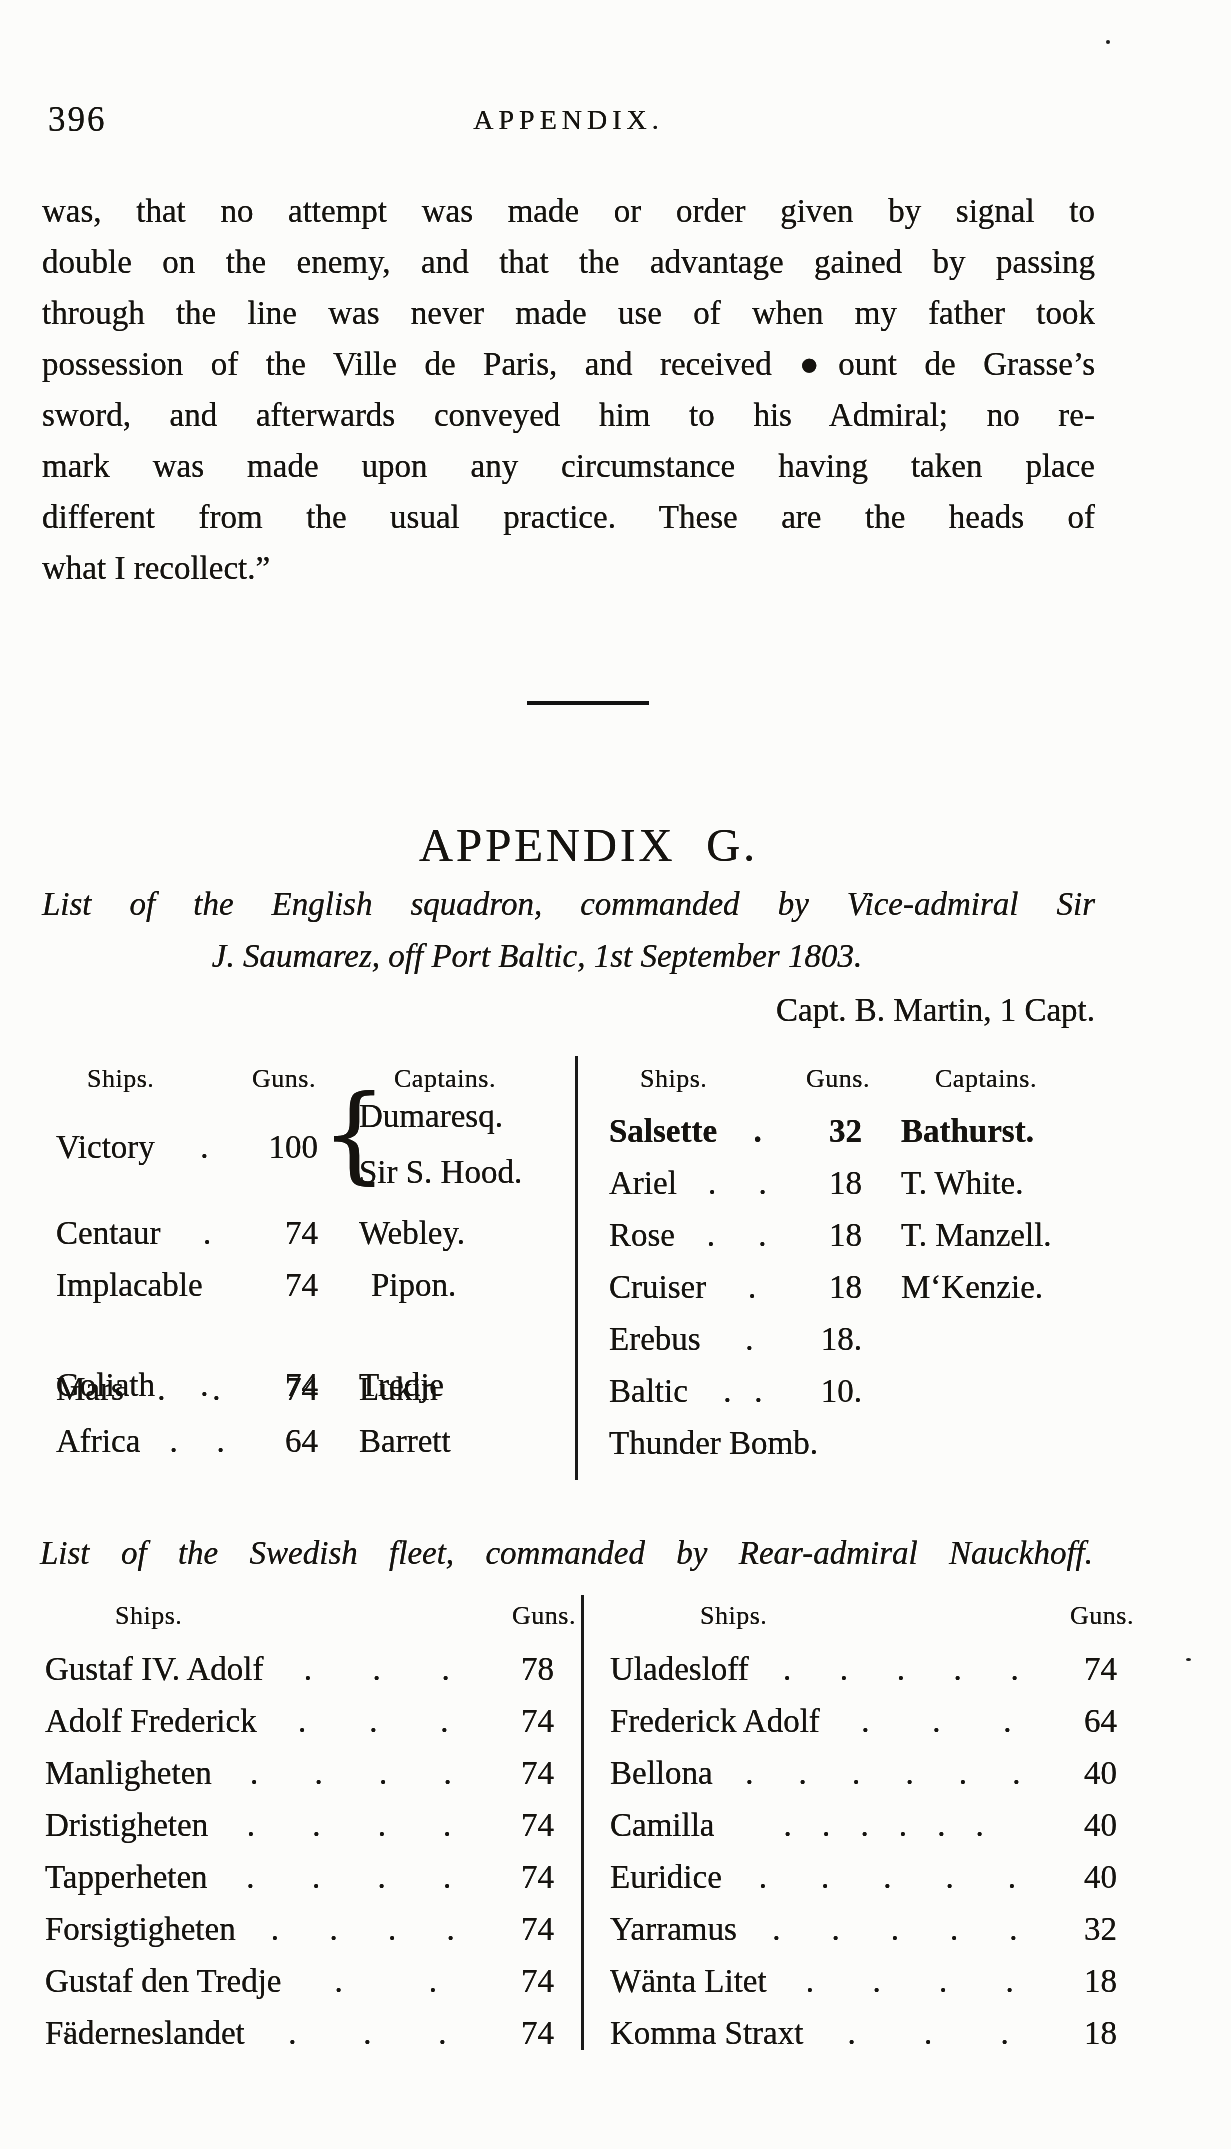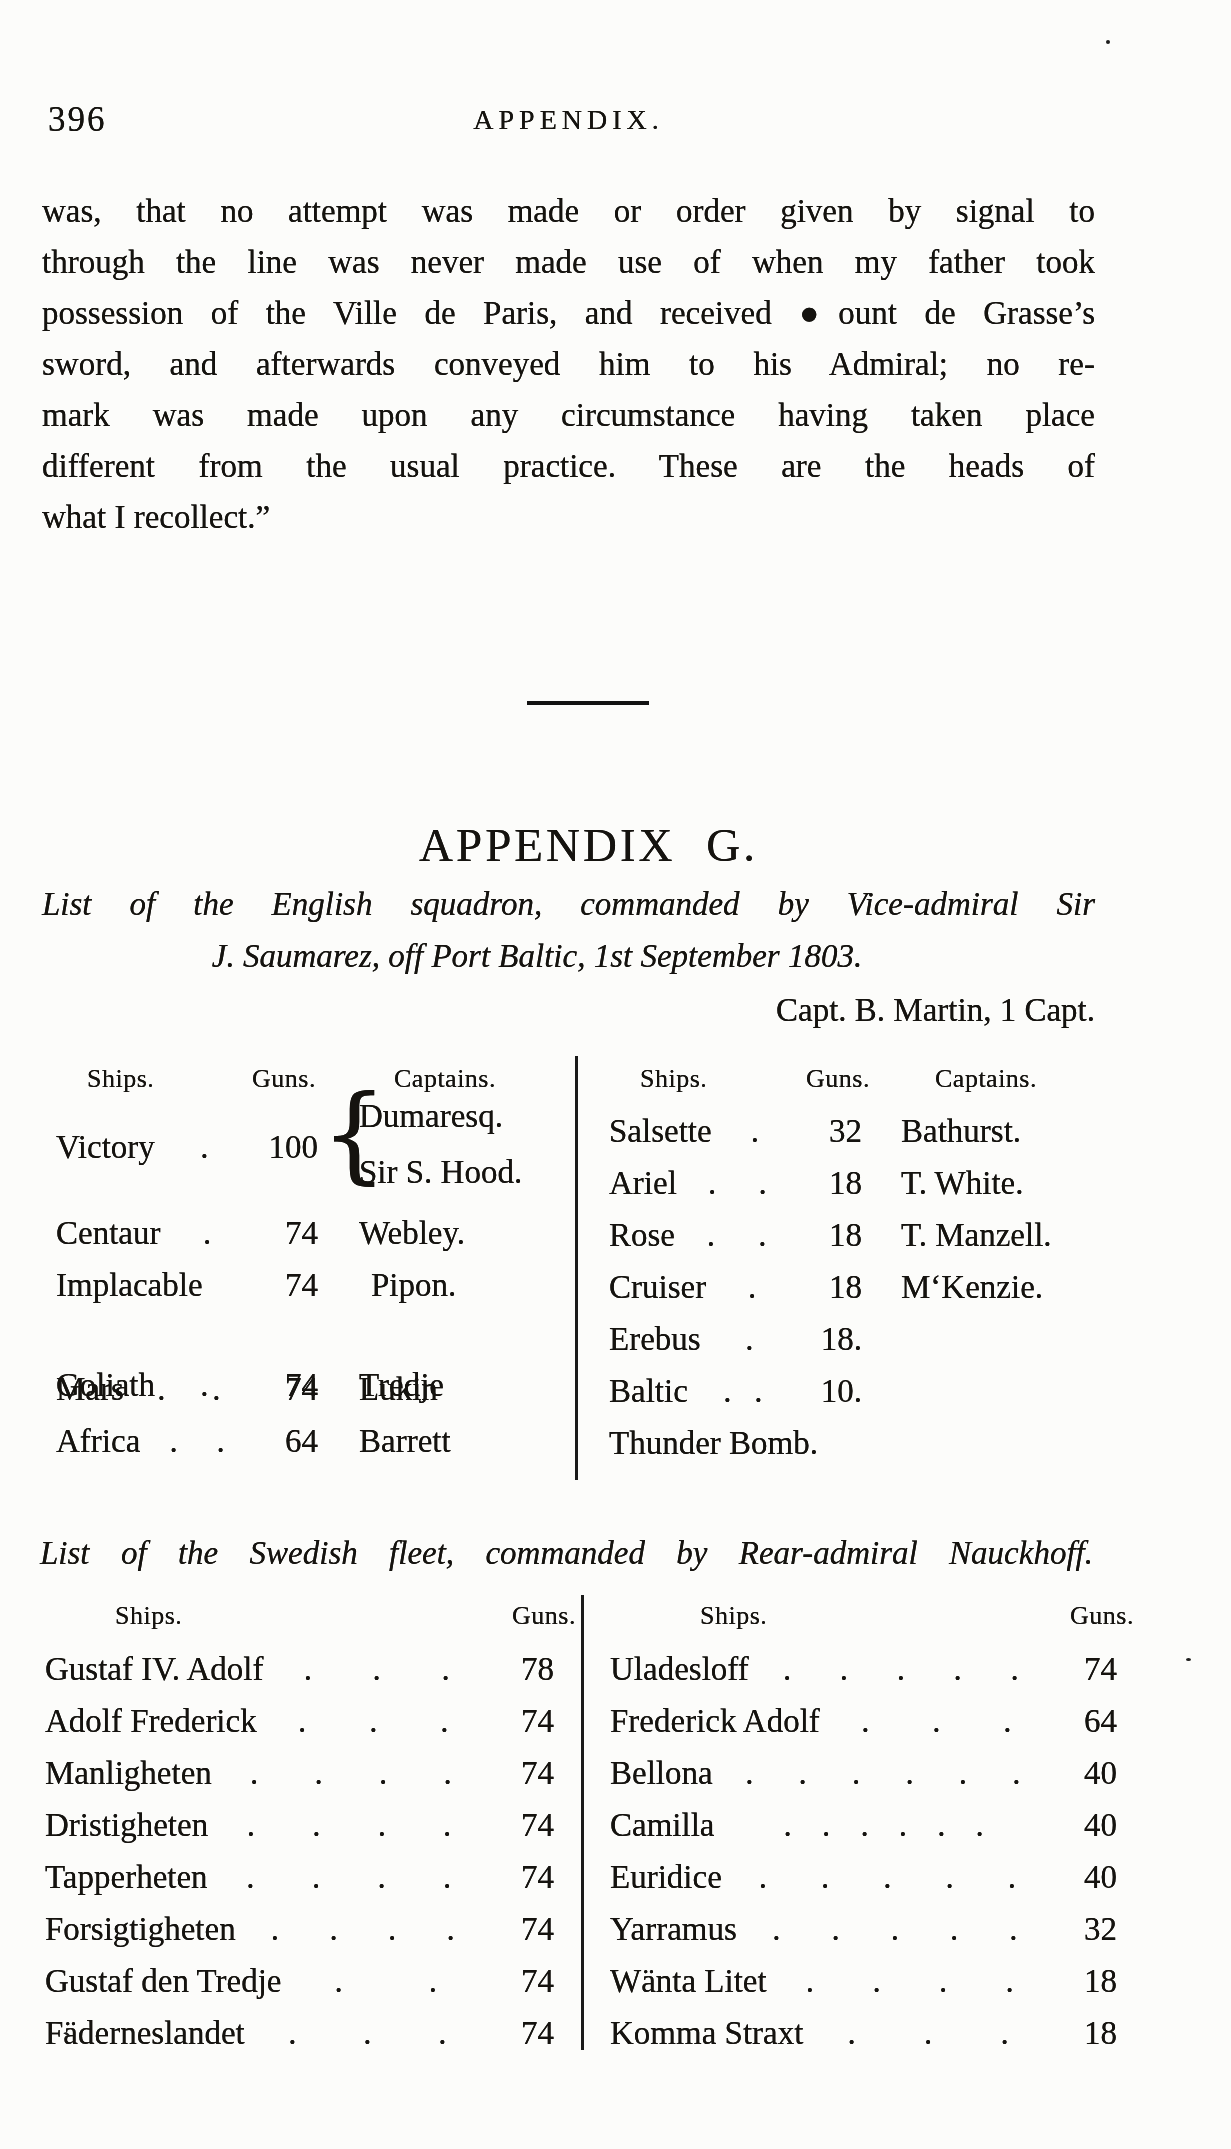--- a/index.html
+++ b/index.html
@@ -36,20 +36,21 @@
 </head>
 <body>
 
 <div class="page">
 
   <div class="abs pgnum">396</div>
   <div class="abs runhead">APPENDIX.</div>
 
   <div class="abs para">
     <div class="pline">was, that no attempt was made or order given by signal to</div>
+    <div class="pline">double on the enemy, and that the advantage gained by passing</div>
     <div class="pline">through the line was never made use of when my father took</div>
     <div class="pline">possession of the Ville de Paris, and received ●ount de Grasse’s</div>
     <div class="pline">sword, and afterwards conveyed him to his Admiral; no re-</div>
     <div class="pline">mark was made upon any circumstance having taken place</div>
     <div class="pline">different from the usual practice.  These are the heads of</div>
     <div class="pline last">what I recollect.”</div>
   </div>
 
   <div class="abs rule"></div>
 
@@ -124,21 +125,21 @@
       <span>Africa</span>
       <span class="dots">
           <i>.</i>
           <i>.</i>
         </span>
       <span class="gn">64</span>
     </span>
     <span class="cap" style="left:303px;">Barrett</span>
   </div>
 
-  <div class="trow" style="left:609px;top:1110px;width:480px;">
+  <div class="trow" style="left:609px;top:1110px;width:480px;font-weight:bold;">
     <span class="ng" style="width:253px;">
       <span>Salsette</span>
       <span class="dots">
           <i>.</i>
         </span>
       <span class="gn">32</span>
     </span>
     <span class="cap" style="left:292px;">Bathurst.</span>
   </div>
   <div class="trow" style="left:609px;top:1162px;width:480px;">

